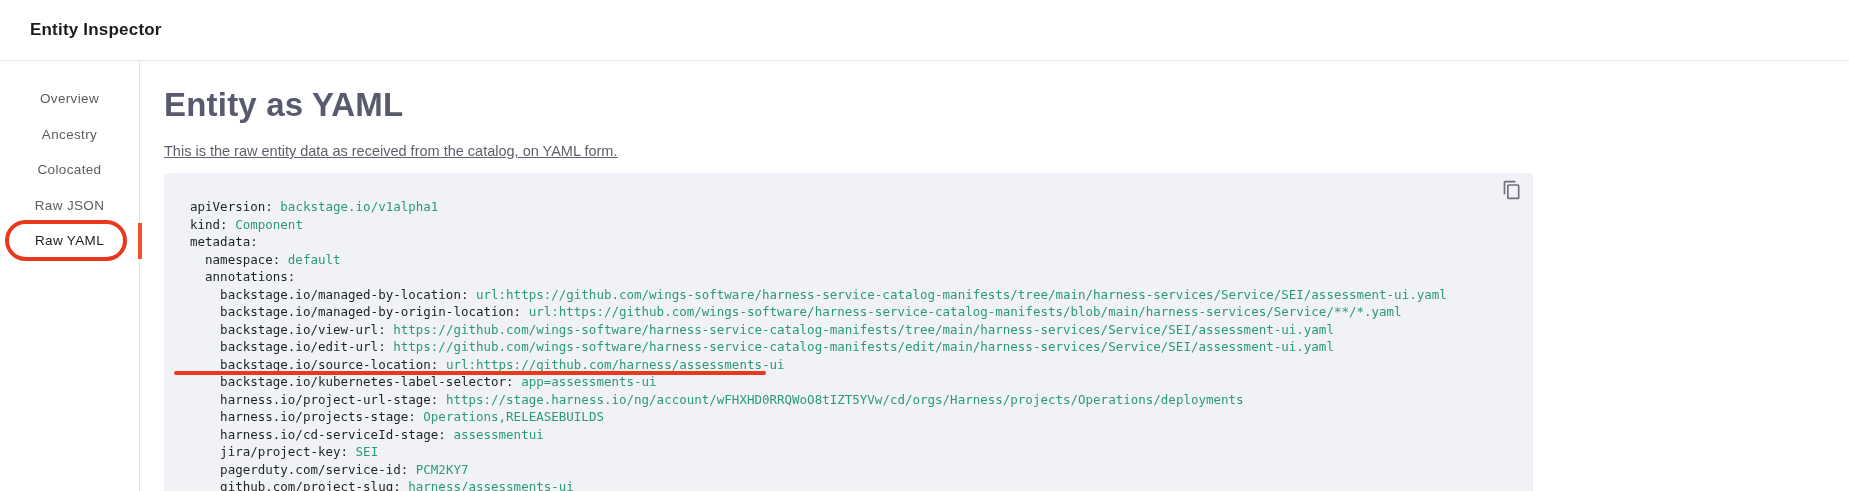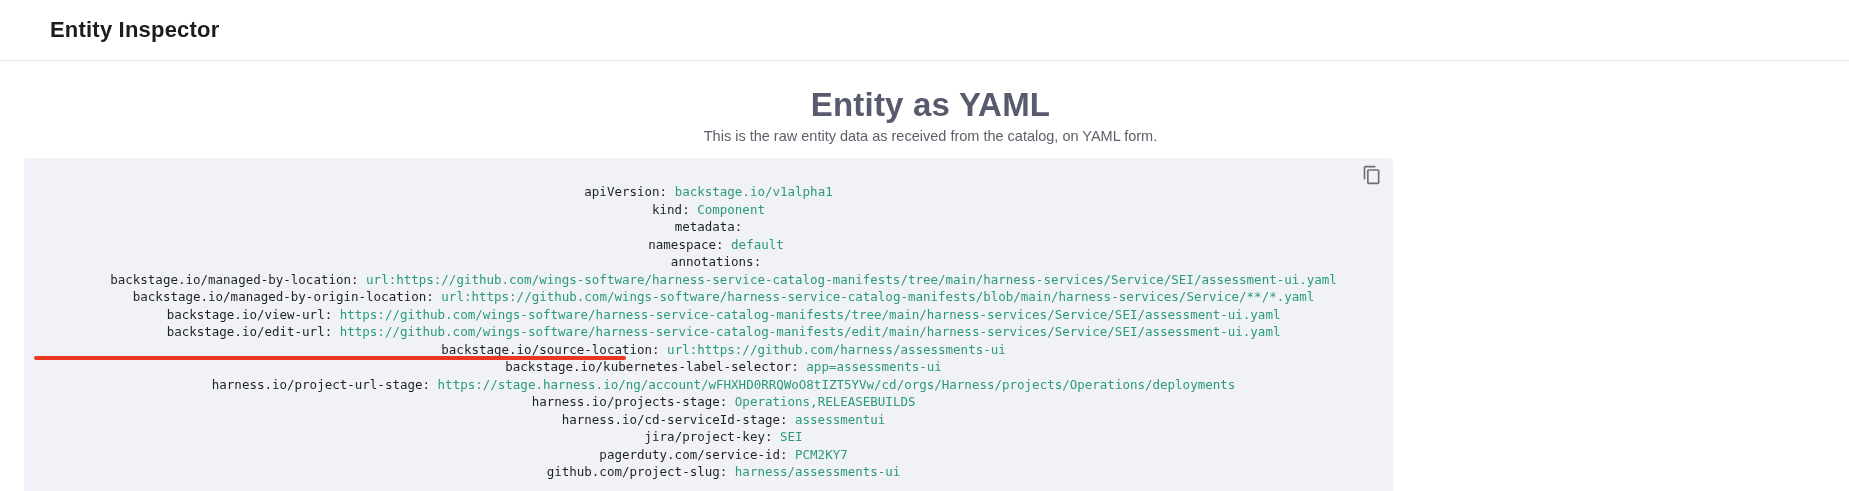--- a/index.html
+++ b/index.html
@@ -7,21 +7,21 @@
   body {
     width: 1849px; height: 491px; overflow: hidden;
     background: #ffffff;
     font-family: "Liberation Sans", sans-serif;
   }
   .dialog-header {
     height: 61px; border-bottom: 1px solid #e4e5e9;
     display: flex; align-items: center; padding: 0 30px;
   }
   .dialog-title {
-    font-size: 22px; font-weight: 700; color: #1b1b20; letter-spacing: 0.2px; margin-left: 20px;
+    font-size: 17px; font-weight: 700; color: #1b1b20; letter-spacing: 0.2px;
   }
   .content { display: flex; height: 430px; }
   .sidebar {
     width: 140px; flex: 0 0 140px; border-right: 1px solid #e2e3e8;
     padding-top: 20px; position: relative;
   }
   .tab {
     height: 35.5px; display: flex; align-items: center; justify-content: center;
     font-size: 13.5px; color: #5d5d60; letter-spacing: 0.35px;
     cursor: pointer; position: relative; user-select: none;
@@ -29,26 +29,26 @@
   .tab.active { color: #1e1e22; }
   .tab-indicator {
     position: absolute; right: -3px; top: 0; bottom: 0; width: 4px;
     z-index: 2;
   }
   .annot-circle {
     position: absolute; left: 5px; width: 122px; top: -3px; height: 41px;
     border: 4px solid transparent; border-radius: 21px;
     pointer-events: none; z-index: 3;
   }
-  .main { flex: 1; padding: 24px 12px 0 24px; min-width: 0; text-align: center; }
+  .main { flex: 1; padding: 24px 12px 0 24px; min-width: 0; }
   .page-title {
     margin: 0; font-size: 33px; font-weight: 700; color: #585a6d; letter-spacing: 0.2px;
     line-height: 40px;
   }
-  .page-desc { margin-top: 1px; font-size: 14.5px; color: #5e606b; line-height: 20px; }
+  .page-desc { margin-top: 16px; font-size: 14.5px; color: #5e606b; line-height: 20px; text-decoration: underline; }
   .code-card {
     margin-top: 12px; width: 1369px; height: 620px;
     background: #f1f2f8; border-radius: 4px; position: relative;
     padding: 9px 10px;
   }
   pre.code {
     margin: 16px; font-family: "DejaVu Sans Mono", monospace;
     font-size: 12.5px; line-height: 17.5px; color: #1d2125;
   }
   .code-line { position: relative; white-space: pre; }
@@ -64,20 +64,39 @@
   .copy-btn svg { display: block; }
 </style>
 </head>
 <body>
 
 <div class="dialog-header">
   <span class="dialog-title">Entity Inspector</span>
 </div>
 
 <div class="content">
+  <nav class="sidebar" id="sidebar">
+      <div class="tab">
+        <span>Overview</span>
+      </div>
+      <div class="tab">
+        <span>Ancestry</span>
+      </div>
+      <div class="tab">
+        <span>Colocated</span>
+      </div>
+      <div class="tab">
+        <span>Raw JSON</span>
+      </div>
+      <div class="tab active">
+        <span>Raw YAML</span>
+        <span class="tab-indicator" style="background: rgb(241, 80, 47);"></span>
+        <span class="annot-circle" style="border-color: rgb(232, 57, 31);"></span>
+      </div>
+    </nav>
 
   <main class="main">
     <h2 class="page-title">Entity as YAML</h2>
     <div class="page-desc">This is the raw entity data as received from the catalog, on YAML form.</div>
 
     <div class="code-card">
       <button class="copy-btn" title="">
         <span>
           <svg viewBox="0 0 24 24" width="20" height="20" aria-hidden="true">
             <path fill="currentColor" d="M16 1H4c-1.1 0-2 .9-2 2v14h2V3h12V1zm3 4H8c-1.1 0-2 .9-2 2v14c0 1.1.9 2 2 2h11c1.1 0 2-.9 2-2V7c0-1.1-.9-2-2-2zm0 16H8V7h11v14z"></path>

